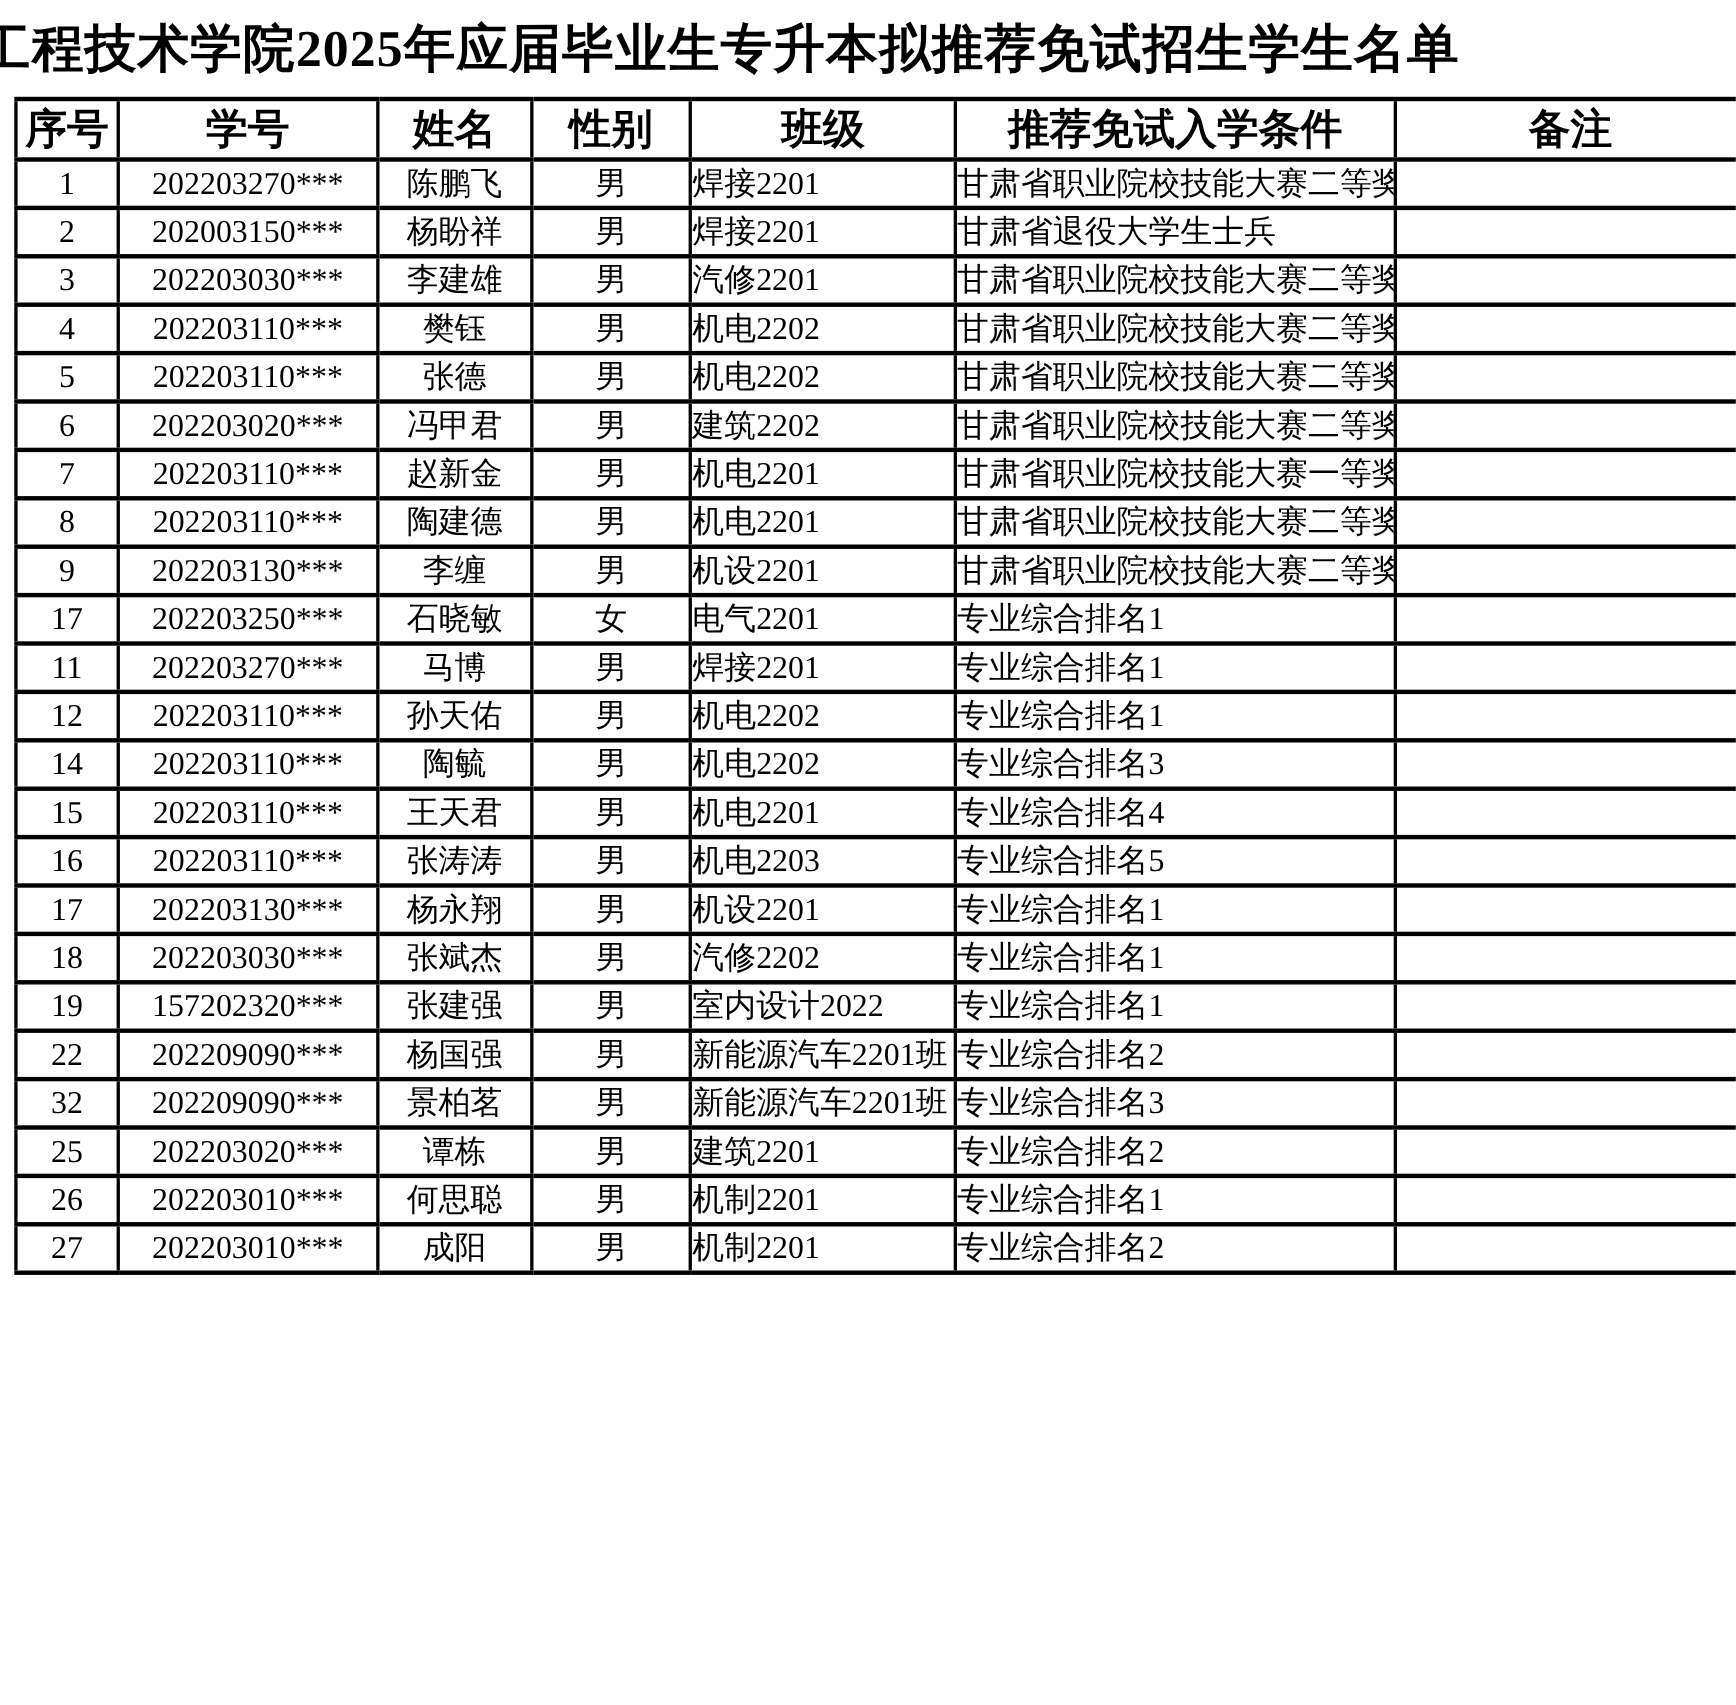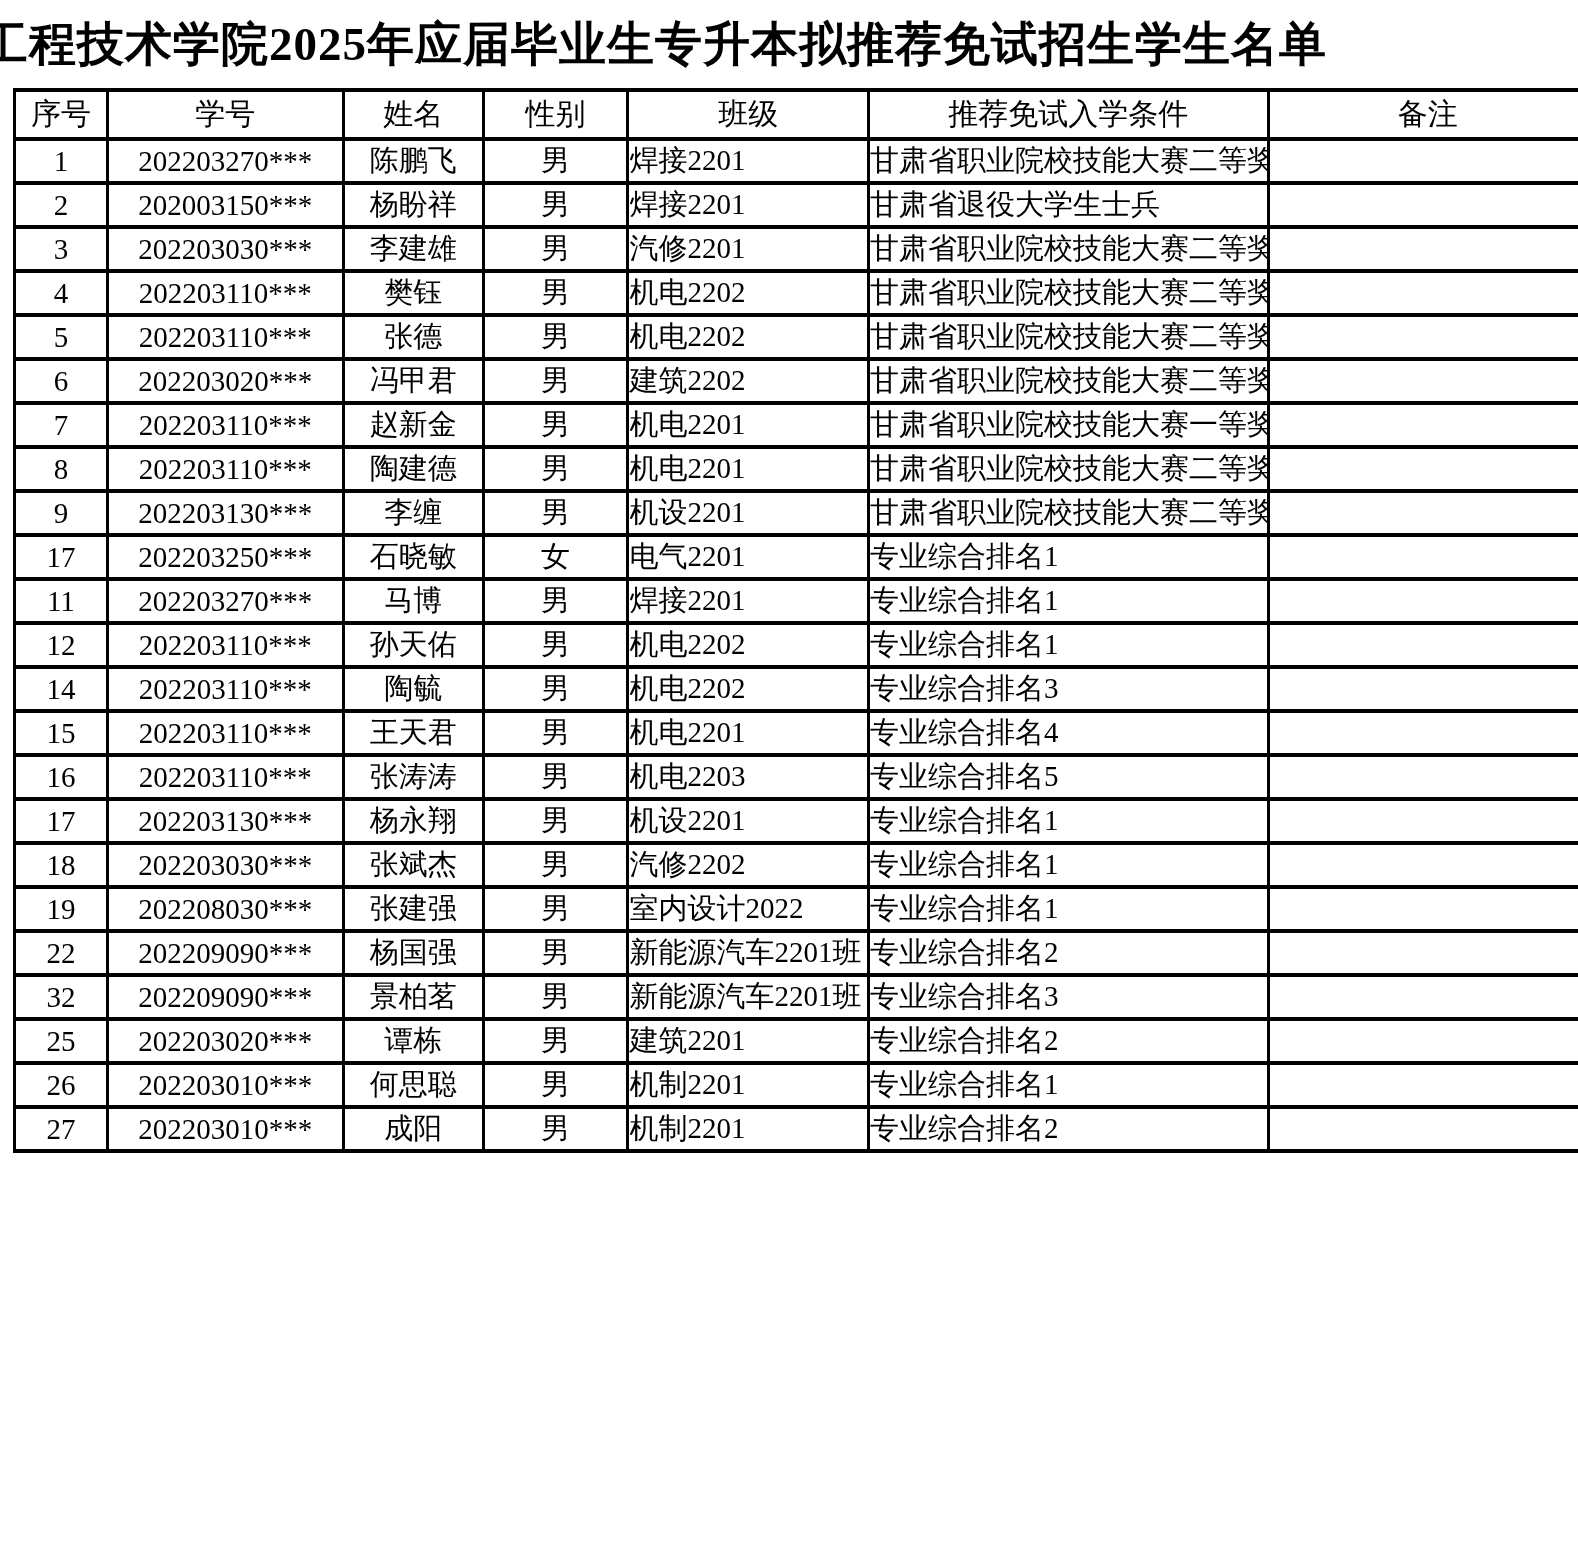--- a/index.html
+++ b/index.html
@@ -37,22 +37,22 @@
     border-left: 3px solid #000;
     border-right: 3px solid #000;
     border-top: 4px solid #000;
     border-bottom: 4px solid #000;
     padding: 0;
     overflow: hidden;
     white-space: nowrap;
   }
   table.roster th {
     height: 49px;
-    font-size: 30px;
-    font-weight: normal;
+    font-size: 38px;
+    font-weight: bold;
     text-align: center;
   }
   table.roster td {
     height: 44px;
     font-size: 29px;
     font-weight: normal;
   }
   .col-no   { width: 5.9%;  }
   .col-id   { width: 15.0%; }
   .col-name { width: 8.9%;  }
@@ -258,21 +258,21 @@
       <td class="c">202203030***</td>
       <td class="c">张斌杰</td>
       <td class="c">男</td>
       <td class="l">汽修2202</td>
       <td class="l">专业综合排名1</td>
       <td class="l"></td>
     </tr>
 
     <tr>
       <td class="c">19</td>
-      <td class="c">202208030***</td>
+      <td class="c">157202320***</td>
       <td class="c">张建强</td>
       <td class="c">男</td>
       <td class="l">室内设计2022</td>
       <td class="l">专业综合排名1</td>
       <td class="l"></td>
     </tr>
 
 
 
     <tr>

